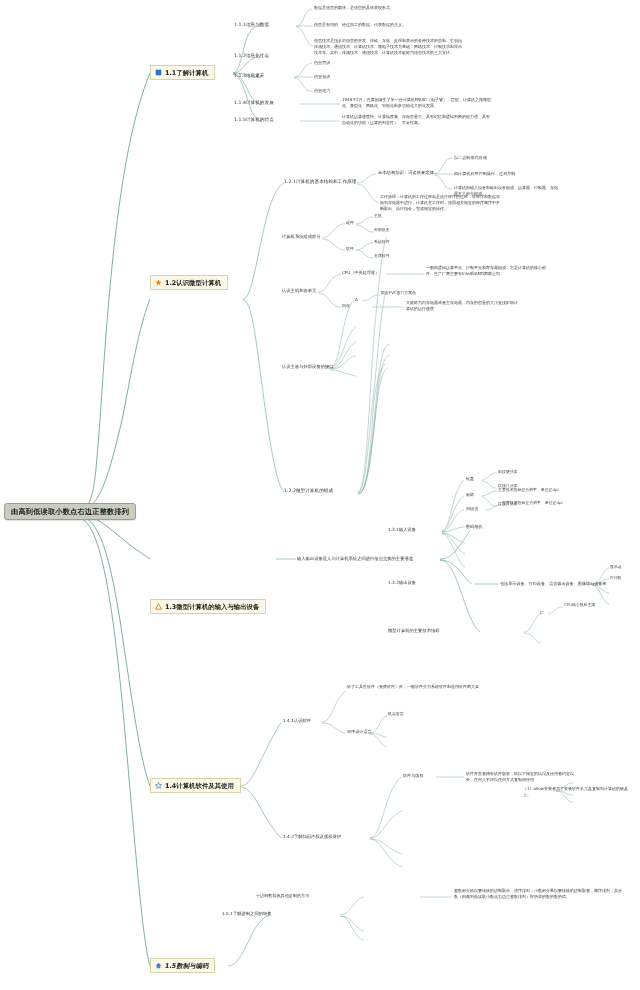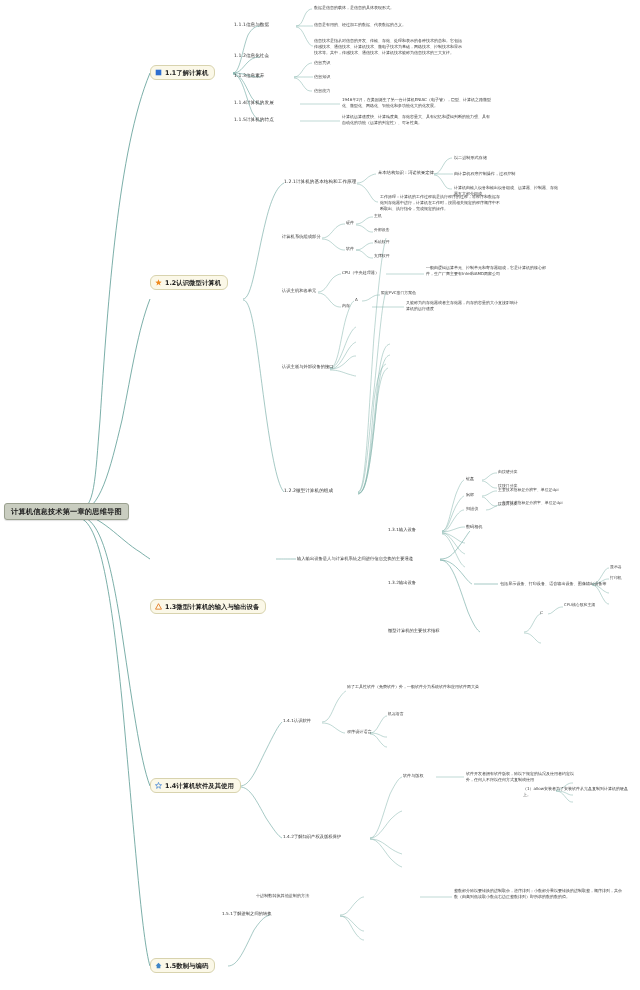--- a/index.html
+++ b/index.html
@@ -61,21 +61,21 @@
     font-weight: bold;
     color: #1d1d1d;
     letter-spacing: 0.2px;
     box-shadow: 0 1px 1px rgba(0,0,0,0.12);
   }
 
   
   .node.branch {
     background: #fbf8e8;
     border: 1px solid #d8d3ae;
-    border-radius: 6px;
+    border-radius: 0;
     padding: 2.5px 6px 2.5px 4px;
     font-size: 6.4px;
     font-weight: bold;
     color: #1d1d1d;
     display: flex;
     align-items: center;
     gap: 3px;
   }
 
   .node.branch .bicon {
@@ -237,21 +237,21 @@
     <path class="hair" d="M 556 791 C 562 791 564 796 568 800 C 570 802 571 802 573 802"></path>
 
     <path class="thin" d="M 228 966 C 238 966 244 950 254 930 C 262 918 266 916 270 915"></path>
     <path class="hair" d="M 340 915 C 348 915 350 908 356 902 C 360 898 362 897 364 897"></path>
     <path class="hair" d="M 340 916 C 348 916 350 920 356 926 C 360 930 362 931 364 931"></path>
     <path class="hair" d="M 340 916 C 348 916 350 926 356 934 C 360 939 362 940 364 940"></path>
     <path class="hair" d="M 420 897 L 452 897"></path>
   </svg>
 
   <div class="node root" style="left:4px; top:503px;">
-    <span>计算机信息技术第一章的思维导图</span>
+    <span>由高到低读取小数点右边正整数排列</span>
   </div>
 
   <div class="node branch" style="left:150px; top:65px;">
     <span class="bicon">
       <svg width="7" height="7" viewBox="0 0 10 10">
           <rect x="1" y="1" width="8" height="8" fill="#2f6fd0"></rect>
         </svg>
     </span>
     <span>1.1了解计算机</span>
   </div>
@@ -479,21 +479,21 @@
   <div class="node l4" style="left:403px; top:773px;">
     <span>软件与版权</span>
   </div>
   <div class="node para w108" style="left:466px; top:771px;">
     <span>软件开发者拥有软件版权，除以下规定的情况及使用者约定以外，任何人不得以任何方式复制或使用</span>
   </div>
   <div class="node para w112" style="left:523px; top:786px;">
     <span>（1）allow安装者为了安装软件从光盘复制到计算机的硬盘上。</span>
   </div>
 
-  <div class="node branch" style="left:150px; top:958px;">
+  <div class="node branch" style="left:150px; top:958px;font-style:italic;">
     <span class="bicon">
       <svg width="7" height="7" viewBox="0 0 10 10">
           <polygon points="5,1 9.2,5.2 7.6,5.2 7.6,9 2.4,9 2.4,5.2 0.8,5.2" fill="#3f86c7"></polygon>
         </svg>
     </span>
     <span>1.5数制与编码</span>
   </div>
 
   <div class="node l3" style="left:222px; top:911px;">
     <span>1.5.1了解进制之间的转换</span>

